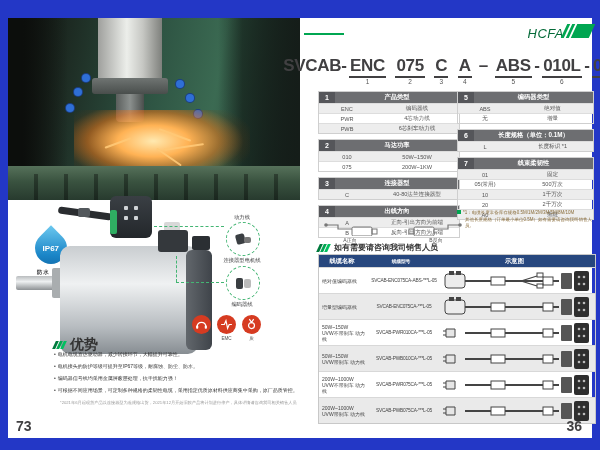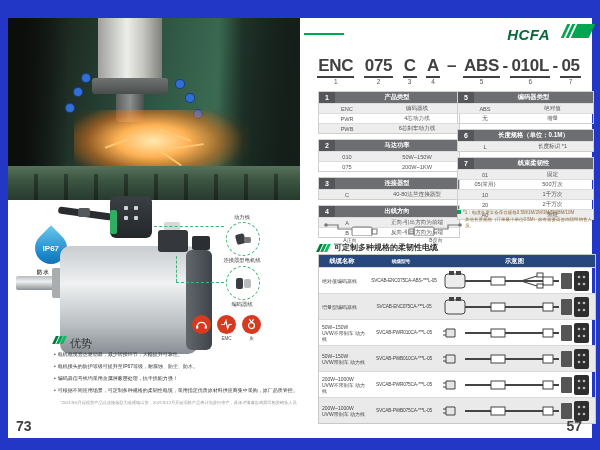--- a/index.html
+++ b/index.html
@@ -48,32 +48,32 @@
   .dash-v{position:absolute;border-left:1.2px dashed #43b573}
   
   .callout-circle{position:absolute;width:32px;height:32px;border-radius:50%;border:1.2px dashed #43b573;background:#fff;display:flex;align-items:center;justify-content:center}
   .co-label{position:absolute;font-size:5.3px;color:#3a3a3c;text-align:center;white-space:nowrap}
   .mini-plug{width:18px;height:14px;position:relative}
   .mini-plug i{position:absolute;background:#3a3e42;border-radius:2px}
   
   .ficon{position:absolute;width:19px;height:19px;border-radius:50%;background:#d63b21;display:flex;align-items:center;justify-content:center}
   .flabel{position:absolute;width:19px;text-align:center;font-size:4.6px;color:#555}
   
-  .adv-title{position:absolute;left:46px;top:318px;display:flex;align-items:flex-start;font-size:11px;font-weight:normal;color:#333}
+  .adv-title{position:absolute;left:46px;top:318px;display:flex;align-items:center;font-size:14px;font-weight:bold;color:#333}
   .marks{display:inline-flex;margin-right:4px}
   .marks i{display:block;width:2.6px;height:8px;margin-right:1.4px;transform:skewX(-25deg)}
   .marks i:nth-child(1){background:#007a3d}.marks i:nth-child(2){background:#00a651}.marks i:nth-child(3){background:#00c060}
   .adv-list{position:absolute;left:46px;top:330px;width:246px}
   .adv-list div{font-size:5px;color:#333;line-height:12px;white-space:nowrap;overflow:hidden}
   .adv-list div::before{content:"•";color:#333;margin-right:2px}
   .adv-foot{position:absolute;left:52px;top:382px;width:238px;font-size:4.2px;color:#999;line-height:6px}
   
   .rp-line{position:absolute;left:4px;top:15px;width:40px;height:1.6px;background:#00a651}
   .rp-title{position:absolute;left:48px;top:9px;color:#008c45;font-weight:bold;font-style:italic;font-size:9.5px;letter-spacing:.3px}
-  .logo{position:absolute;right:42px;top:8px;color:#046a38;font-weight:bold;font-style:italic;font-size:15px;letter-spacing:.5px}
+  .logo{position:absolute;right:28px;top:8px;color:#046a38;font-weight:normal;font-style:italic;font-size:13px;letter-spacing:.5px}
   .stripes{position:absolute;right:0;top:6px;display:flex;gap:2px}
   .stripes i{display:block;height:14px;background:#00a651;transform:skewX(-25deg)}
   .stripes i:nth-child(1){width:3px}.stripes i:nth-child(2){width:3px}.stripes i:nth-child(3){width:18px}
   
   #model-heading{position:absolute;left:8px;right:2px;top:38px;display:flex;justify-content:center;align-items:flex-start;color:#414042;font-weight:bold;font-size:17px;letter-spacing:-.3px}
   #model-heading .pfx,#model-heading .sep{white-space:pre}
   #model-heading .seg{position:relative;border-bottom:2px solid #414042;padding:0 1px;margin:0 2.5px}
   #model-heading .seg .n{position:absolute;top:22px;left:0;right:0;text-align:center;font-size:6.5px;font-weight:normal;color:#555;letter-spacing:0}
   
   .spec-col{position:absolute;top:73px;display:flex;flex-direction:column;gap:5px}
@@ -225,20 +225,21 @@
 
     <div class="rp-line"></div>
     <div class="logo">HCFA</div>
     <div class="stripes">
         <i></i>
         <i></i>
         <i></i>
       </div>
 
     <div id="model-heading">
+        <div class="pfx" style="display: inline;">SVCAB-</div>
         <div class="seg"><span>ENC</span><div class="n">1</div></div>
         <div class="sep"> </div>
         <div class="seg"><span>075</span><div class="n">2</div></div>
         <div class="sep"> </div>
         <div class="seg"><span>C</span><div class="n">3</div></div>
         <div class="sep"> </div>
         <div class="seg"><span>A</span><div class="n">4</div></div>
         <div class="sep"> – </div>
         <div class="seg"><span>ABS</span><div class="n">5</div></div>
         <div class="sep">-</div>
@@ -383,21 +384,21 @@
       <div><span class="sq"></span><span>*1：电缆长度常备库存规格0.5M/1M/2M/3M/5M/8M/10M</span></div>
       <div class="l2">其他长度规格（订单最小单位0.5M）如有需要请咨询我司销售人员。</div>
     </div>
 
     <div class="acc-title">
       <span class="marks">
           <i></i>
           <i></i>
           <i></i>
         </span>
-      <span>可定制多种规格的柔韧性电缆</span>
+      <span>如有需要请咨询我司销售人员</span>
     </div>
     <div id="acc-table">
         <div class="ahd">
           <div class="ac1">线缆名称</div>
           <div class="ac2">线缆型号</div>
           <div class="ac3">示意图</div>
         </div>
         <div class="arow">
           <div class="ac1">绝对值编码器线</div>
           <div class="ac2">SVCAB-ENC075CA-ABS-***L-05</div>
@@ -520,15 +521,15 @@
               <rect x="131" y="2" width="15" height="20" rx="2" fill="#2e2e2e"></rect>
               <circle cx="136" cy="8" r="1.3" fill="#bbb"></circle>
               <circle cx="141" cy="8" r="1.3" fill="#bbb"></circle>
               <circle cx="136" cy="15" r="1.3" fill="#bbb"></circle>
               <circle cx="141" cy="15" r="1.3" fill="#bbb"></circle>
             </svg>
           </div>
         </div>
       </div>
 
-    <div class="pgnum" style="right:10px;bottom:4px">57</div>
+    <div class="pgnum" style="right:10px;bottom:4px">36</div>
   </div>
 </div>
 
 </body></html>

